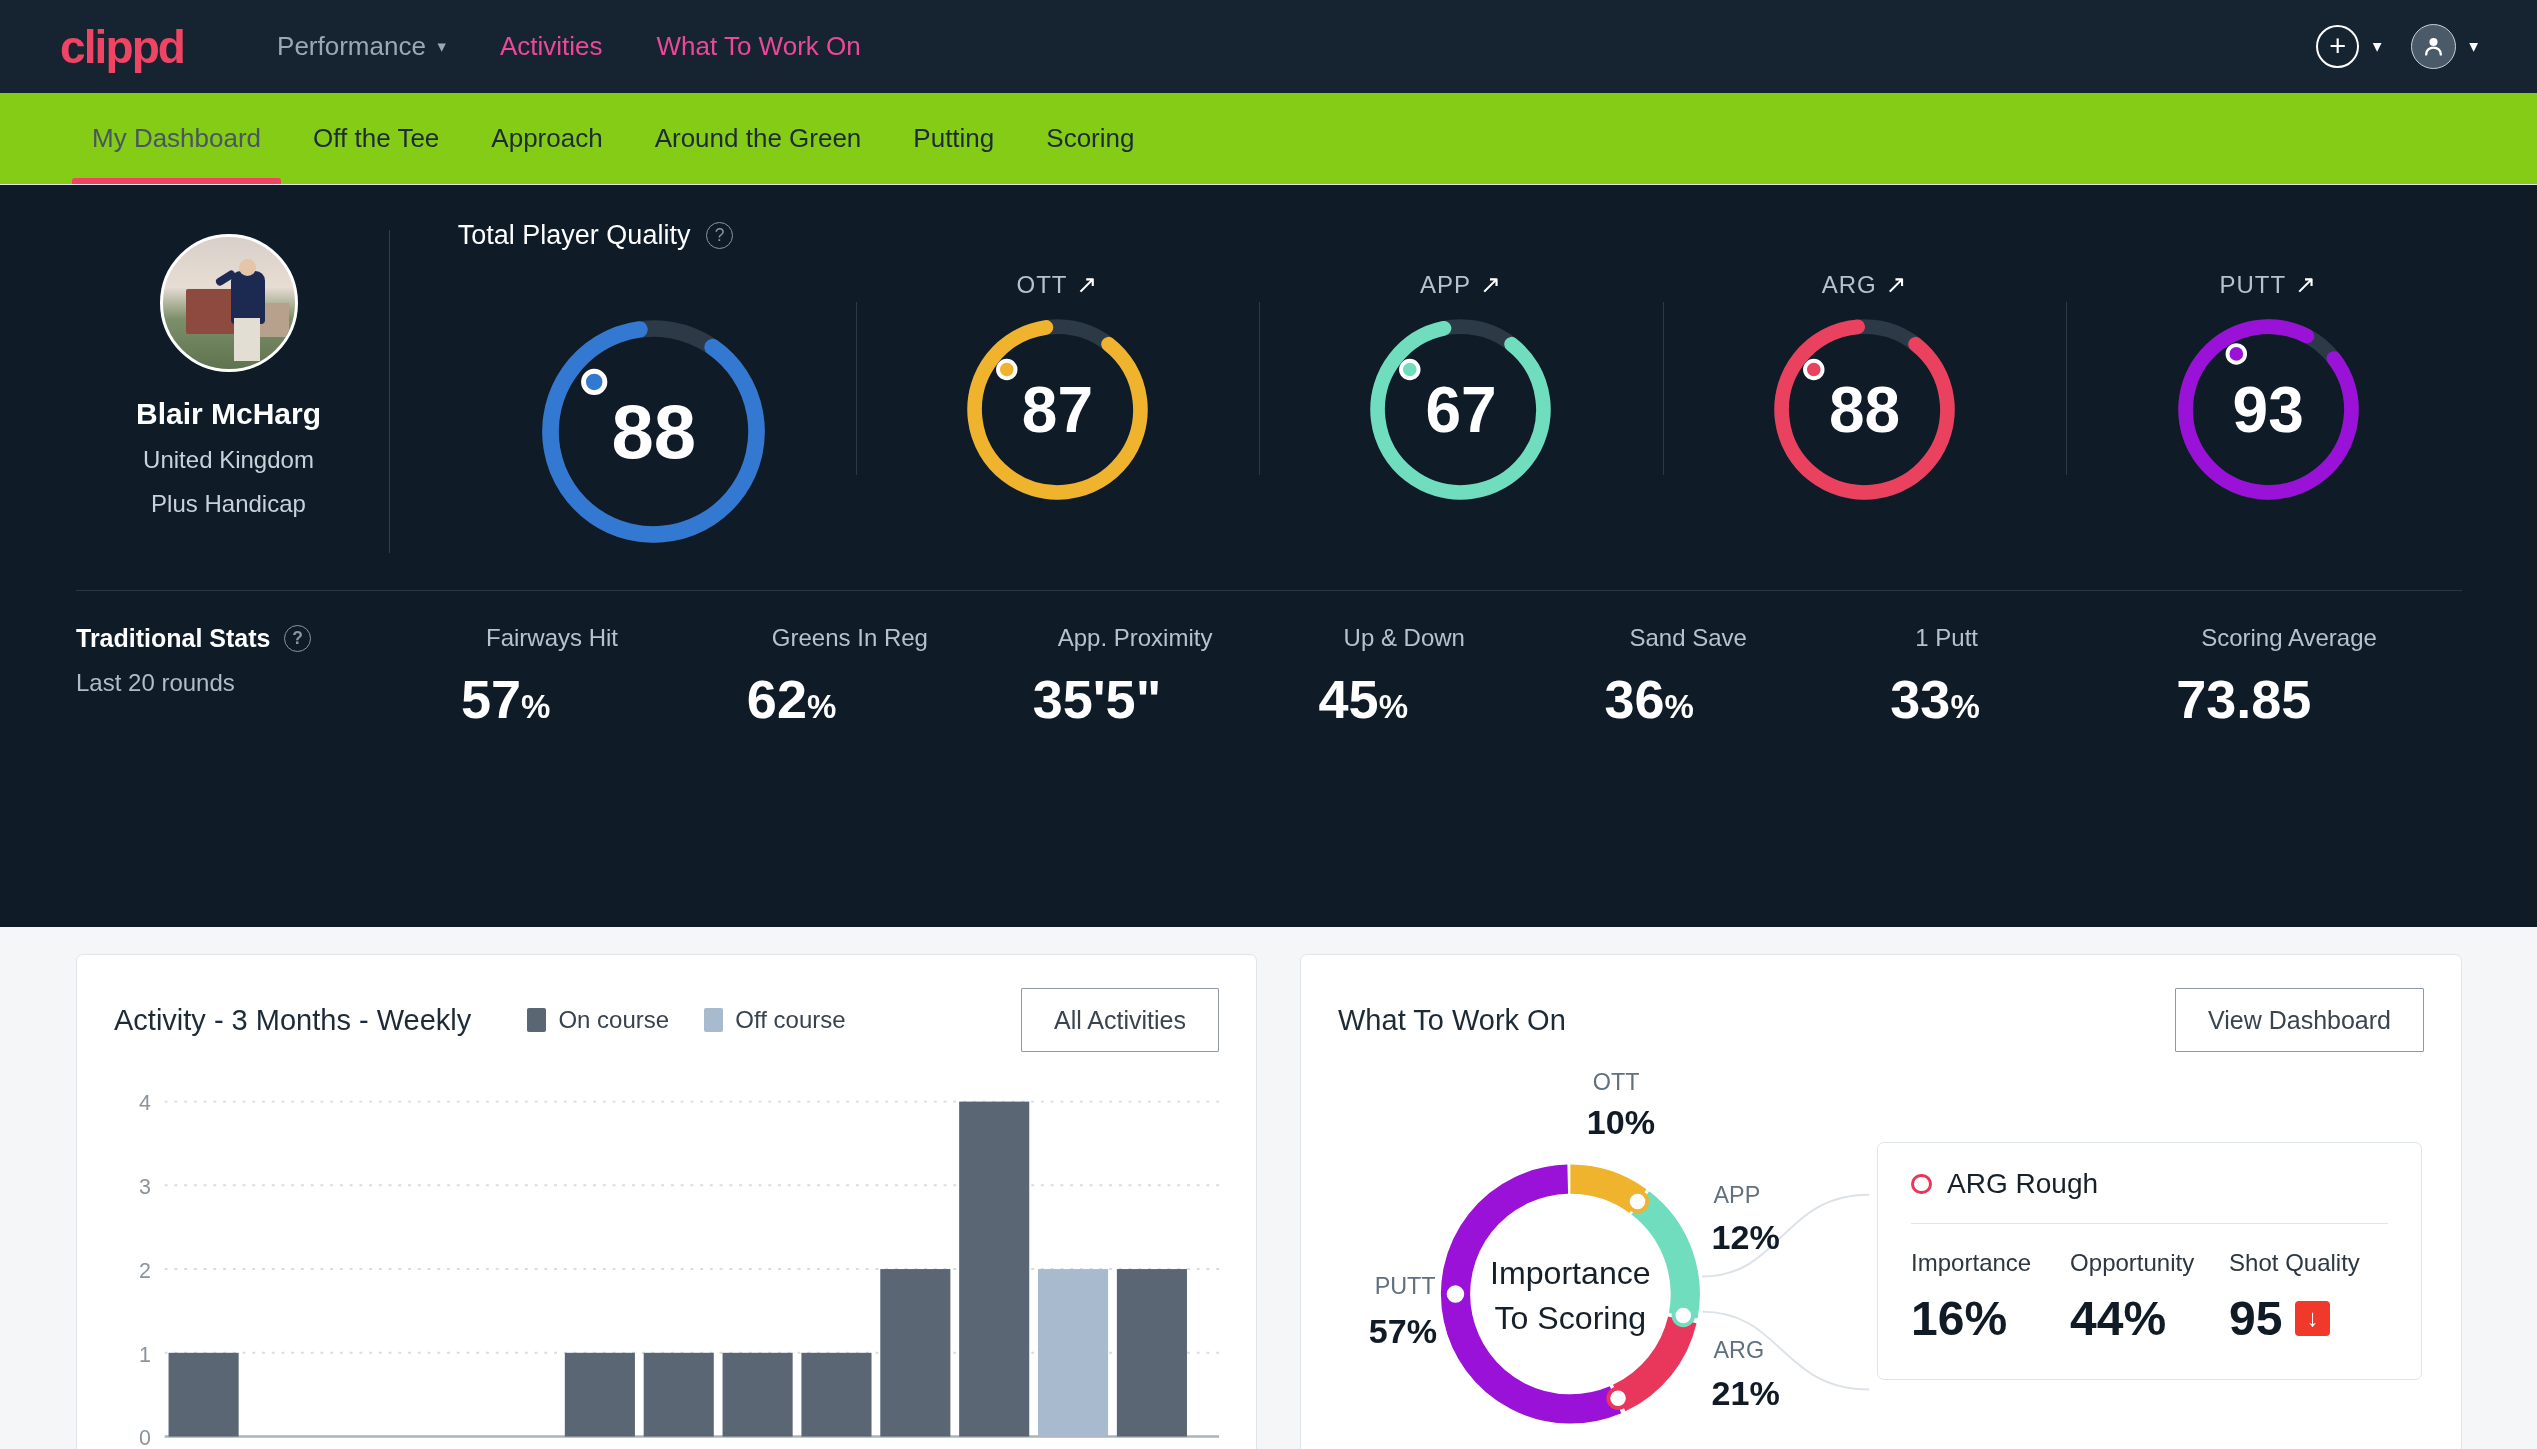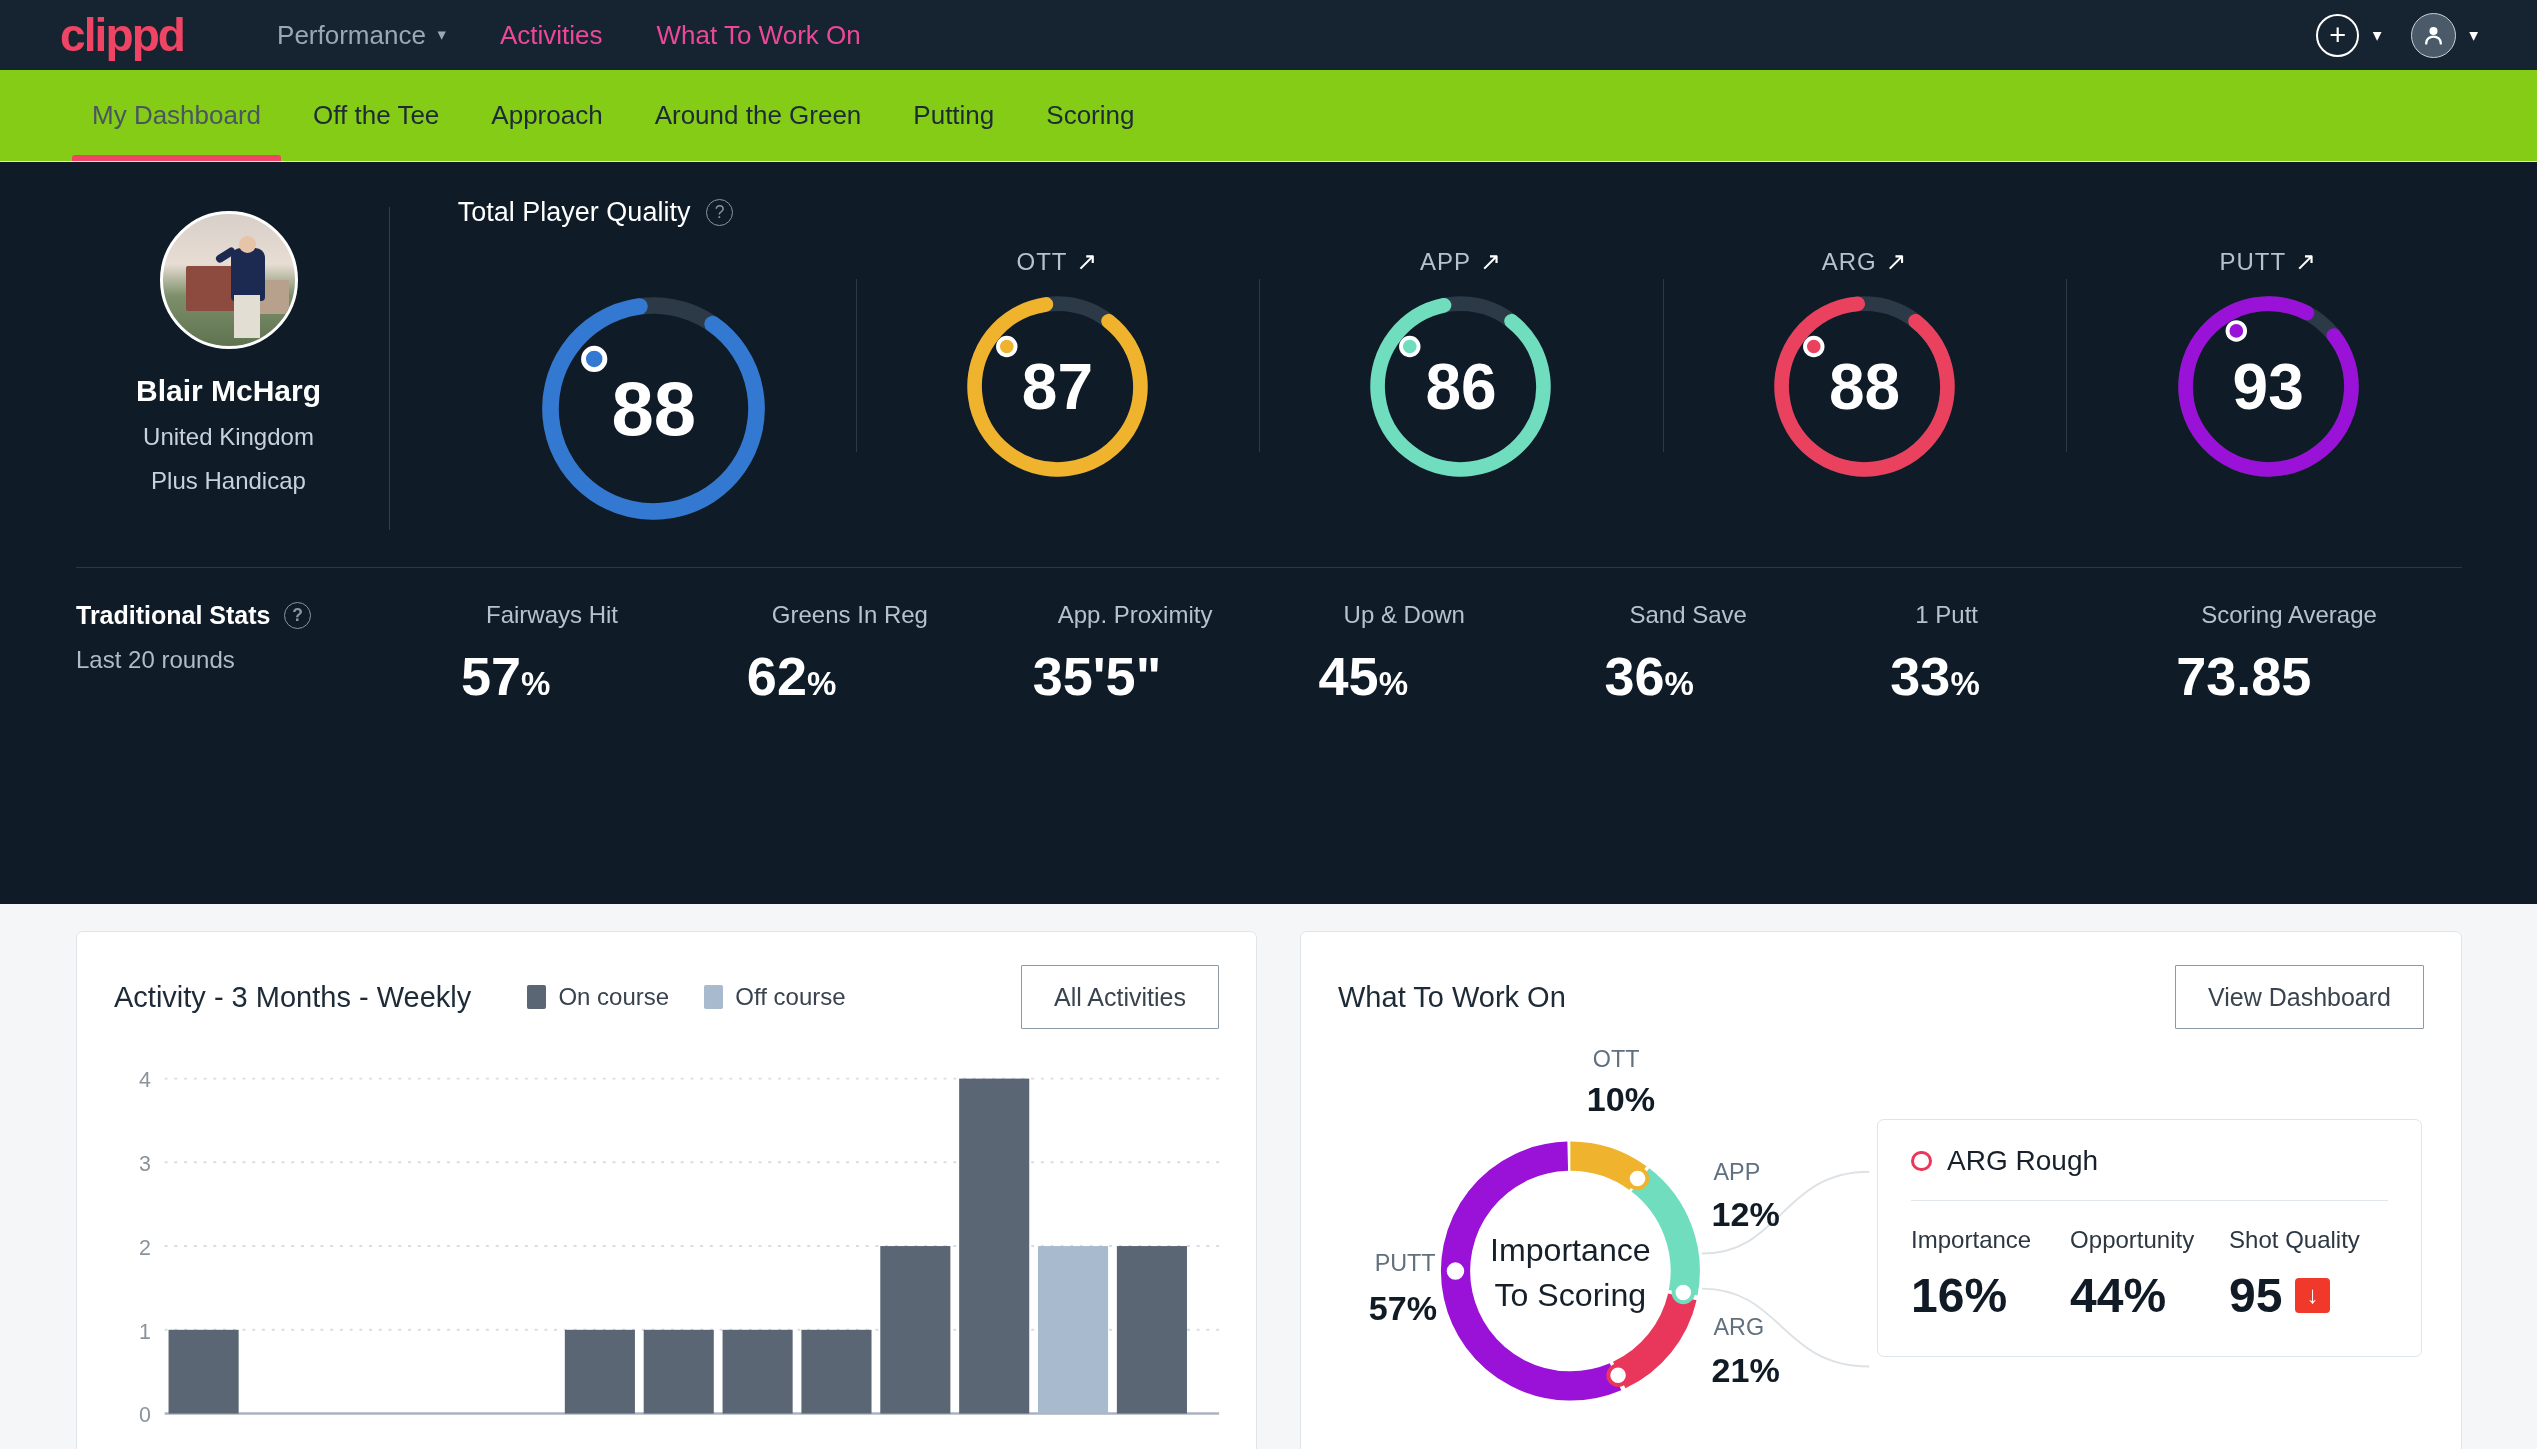--- a/index.html
+++ b/index.html
@@ -4,21 +4,21 @@
 <style>
   * { box-sizing: border-box; margin: 0; padding: 0; }
   html, body {
     width: 2538px; height: 1450px;
     font-family: "Liberation Sans", sans-serif;
     background: #f4f6f8;
     overflow: hidden;
   }
   
   .topbar {
-    height: 70px; background: #162431;
+    height: 93px; background: #162431;
     display: flex; align-items: center; padding: 16px 60px;
     position: relative;
   }
   .logo {
     font-size: 46px; font-weight: 700; color: #ef4463;
     letter-spacing: -1.9px; margin-right: 93px; font-style: normal;
   }
   .nav-links { display: flex; align-items: center; gap: 54px; }
   .nav-link {
     color: #ec4899; font-size: 26px; cursor: pointer;
@@ -320,21 +320,21 @@
           <div class="ring-label">
             <span>APP</span>
             <span class="arrow">↗</span>
           </div>
           <div class="ring-box ring-sm">
             <svg width="197" height="197" viewBox="0 0 202 202">
               <circle cx="101" cy="101" r="85" fill="none" stroke="#2c3a48" stroke-width="15"></circle>
               <circle cx="101" cy="101" r="85" fill="none" stroke="#6fddbe" stroke-width="15" stroke-linecap="round" stroke-dasharray="460 534" transform="rotate(-52 101 101)"></circle>
               <circle cx="49" cy="60" r="9" fill="#6fddbe" stroke="#ffffff" stroke-width="4"></circle>
             </svg>
-            <div class="ring-val">86</div>
+            <div class="ring-val">67</div>
           </div>
         </div>
 
         <div class="ring-cell">
           <div class="ring-label">
             <span>ARG</span>
             <span class="arrow">↗</span>
           </div>
           <div class="ring-box ring-sm">
             <svg width="197" height="197" viewBox="0 0 202 202">

